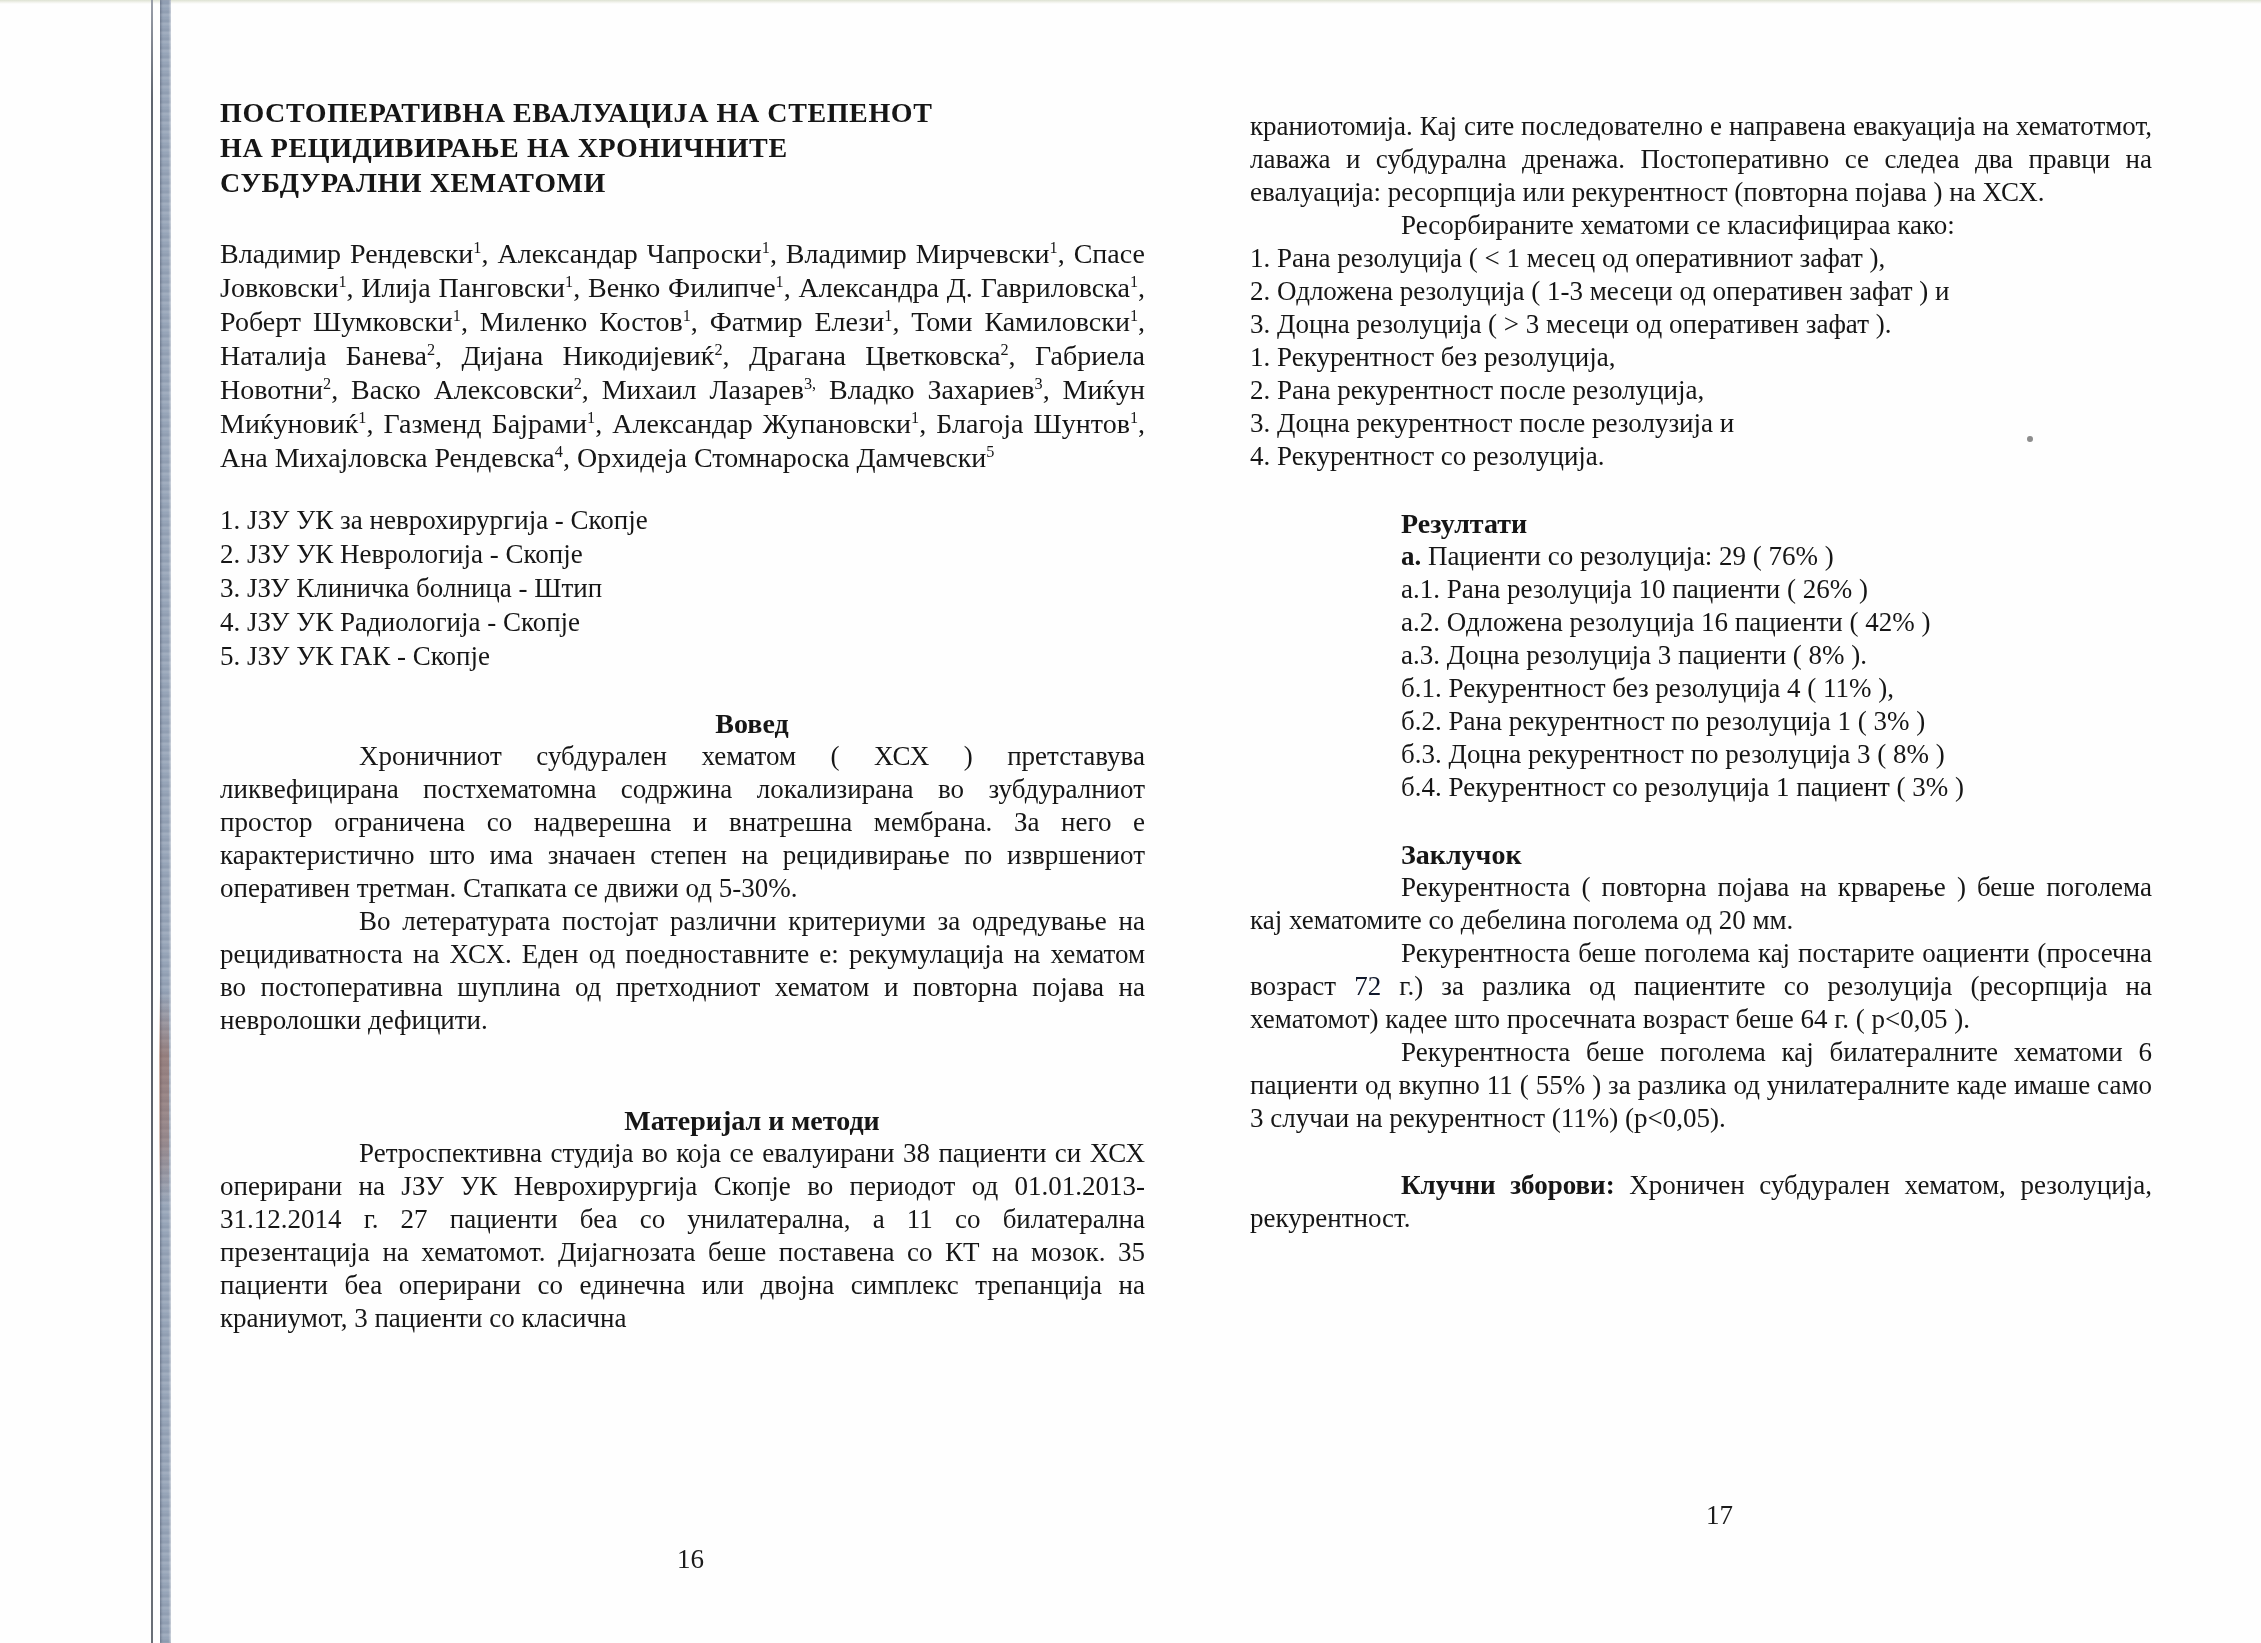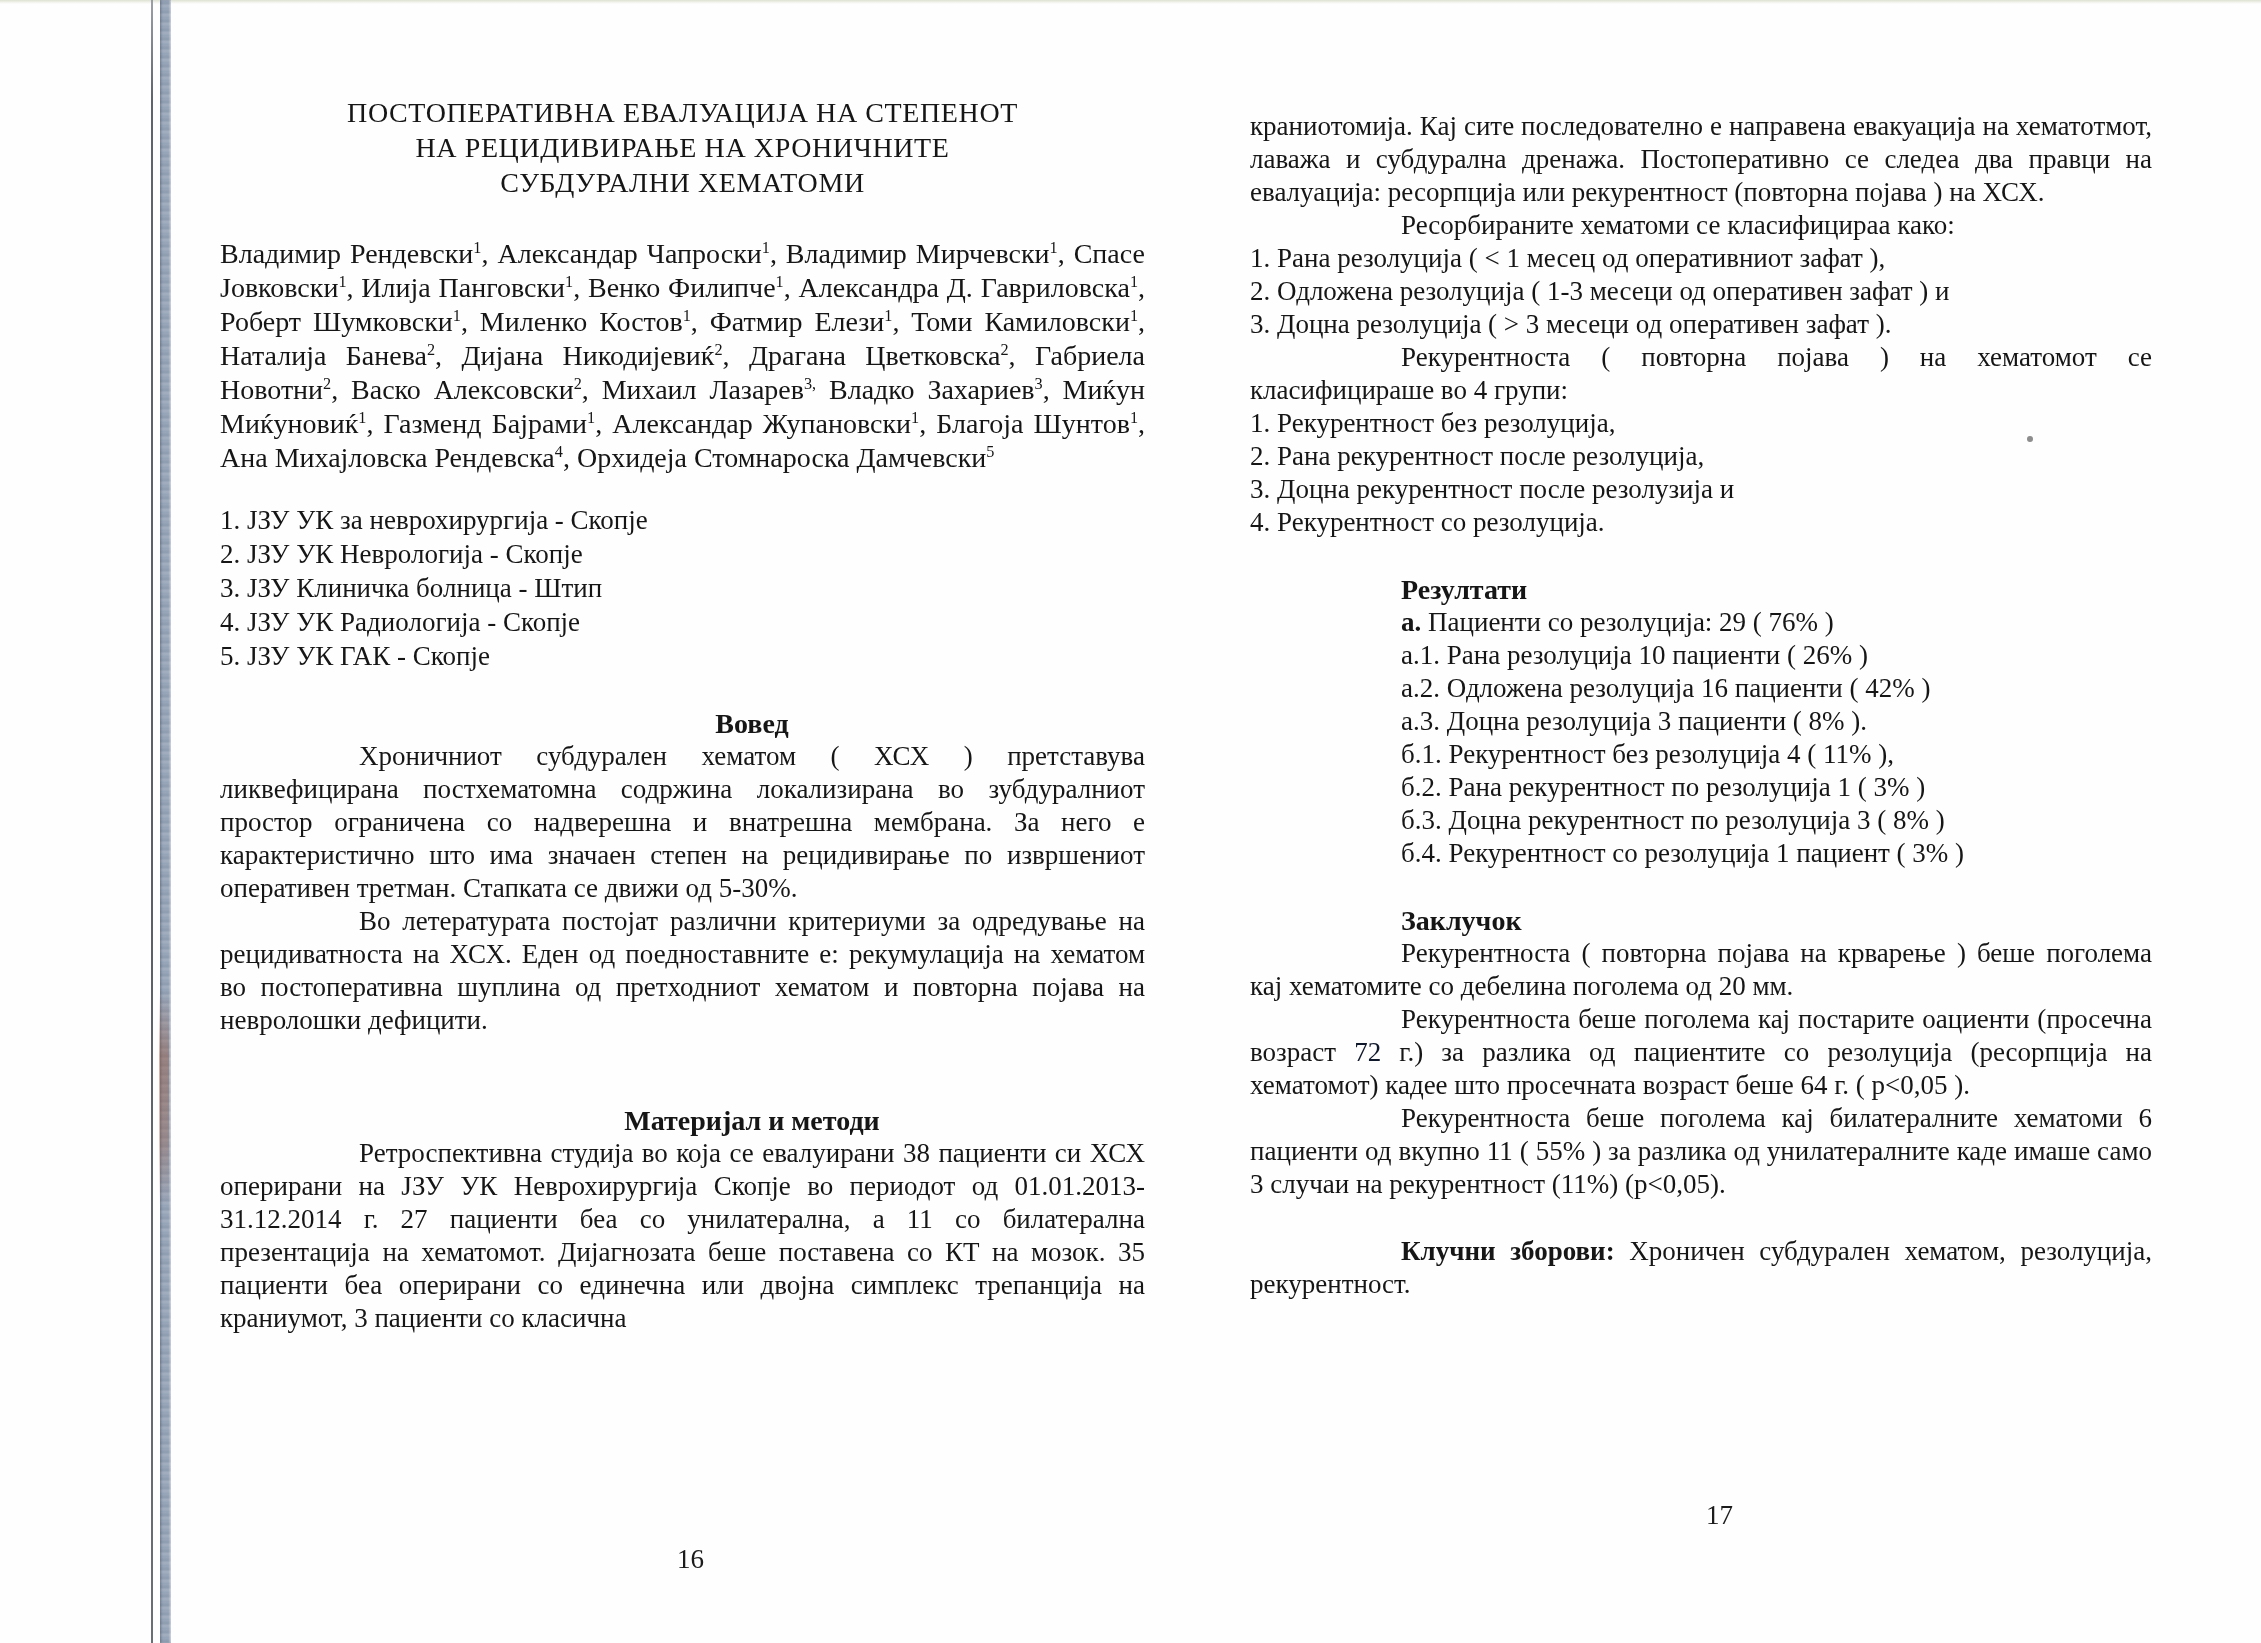--- a/index.html
+++ b/index.html
@@ -34,21 +34,21 @@
   .scan-speckle{
     position:absolute;left:2027px;top:436px;width:5.8px;height:5.8px;border-radius:50%;
     background:#5c5c5c;opacity:.7;
   }
   .page{position:absolute;top:0;}
   .page-left{left:220px;width:925px;}
   .page-right{left:1250px;width:902px;}
 
   .title{
     margin-top:95px;
-    text-align:center;font-weight:normal;
+    text-align:left;font-weight:bold;
     font-size:28px;line-height:35px;
     letter-spacing:0.6px;
   }
   .authors{
     margin-top:37px;
     font-size:28px;line-height:34px;
     text-align:justify;
   }
   .affiliations{margin-top:2.6px;font-size:27px;line-height:34px;}
   .aff-line{white-space:nowrap;}
@@ -116,21 +116,20 @@
 
 <div class="page page-right">
   <div style="margin-top:110px;">
     <p class="para">краниотомија. Кај сите последователно е направена евакуација на хематотмот, лаважа и субдурална дренажа. Постоперативно се следеа два правци на евалуација: ресорпција или рекурентност (повторна појава ) на ХСХ.</p>
 
     <p class="para indent-r">Ресорбираните хематоми се класифицираа како:</p>
     <div class="list-line">1. Рана резолуција ( &lt; 1 месец од оперативниот зафат ),</div>
     <div class="list-line">2. Одложена резолуција ( 1-3 месеци од оперативен зафат ) и</div>
     <div class="list-line">3. Доцна резолуција ( &gt; 3 месеци од оперативен зафат ).</div>
 
-    <p class="para indent-r">Рекурентноста ( повторна појава ) на хематомот се класифицираше во 4 групи:</p>
     <div class="list-line">1. Рекурентност без резолуција,</div>
     <div class="list-line">2. Рана рекурентност после резолуција,</div>
     <div class="list-line">3. Доцна рекурентност после резолузија и</div>
     <div class="list-line">4. Рекурентност со резолуција.</div>
 
     <div class="heading heading-r mt-blank">Резултати</div>
     <div class="list-line sub"><span class="seg-b">а.</span><span> Пациенти со резолуција: 29 ( 76% )</span></div>
     <div class="list-line sub">а.1. Рана резолуција 10 пациенти ( 26% )</div>
     <div class="list-line sub">а.2. Одложена резолуција 16 пациенти ( 42% )</div>
     <div class="list-line sub">а.3. Доцна резолуција 3 пациенти ( 8% ).</div>

